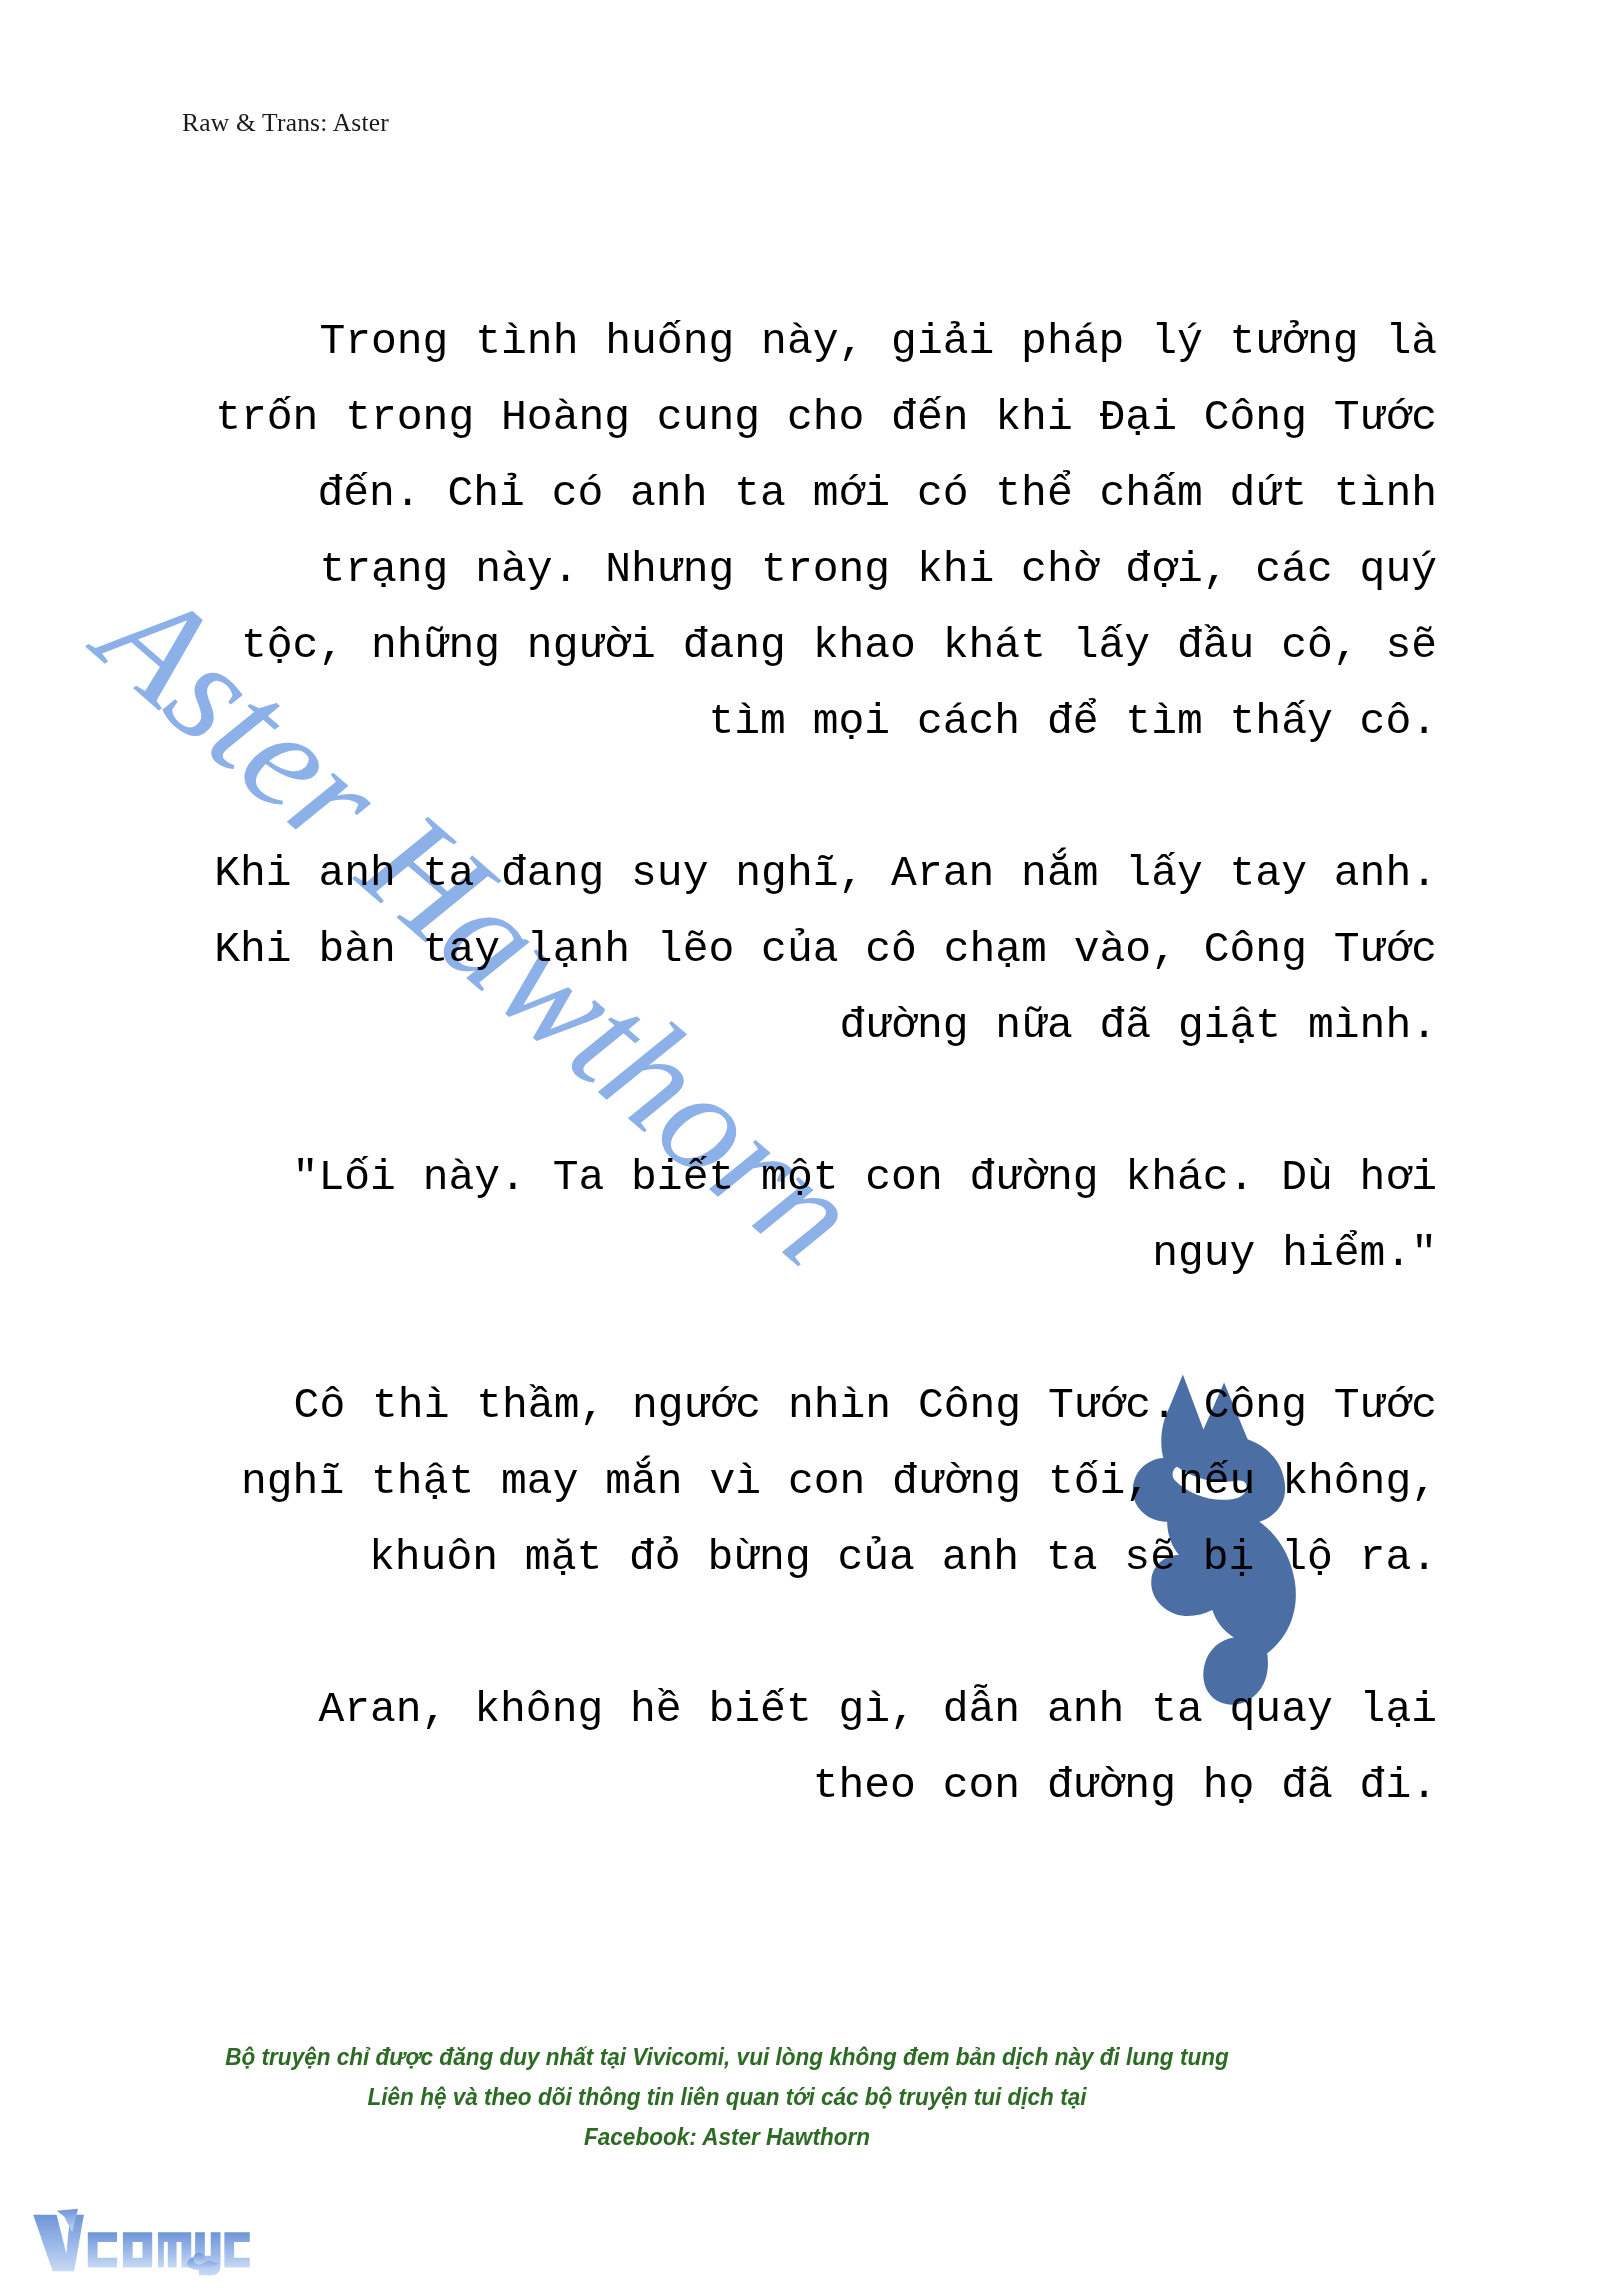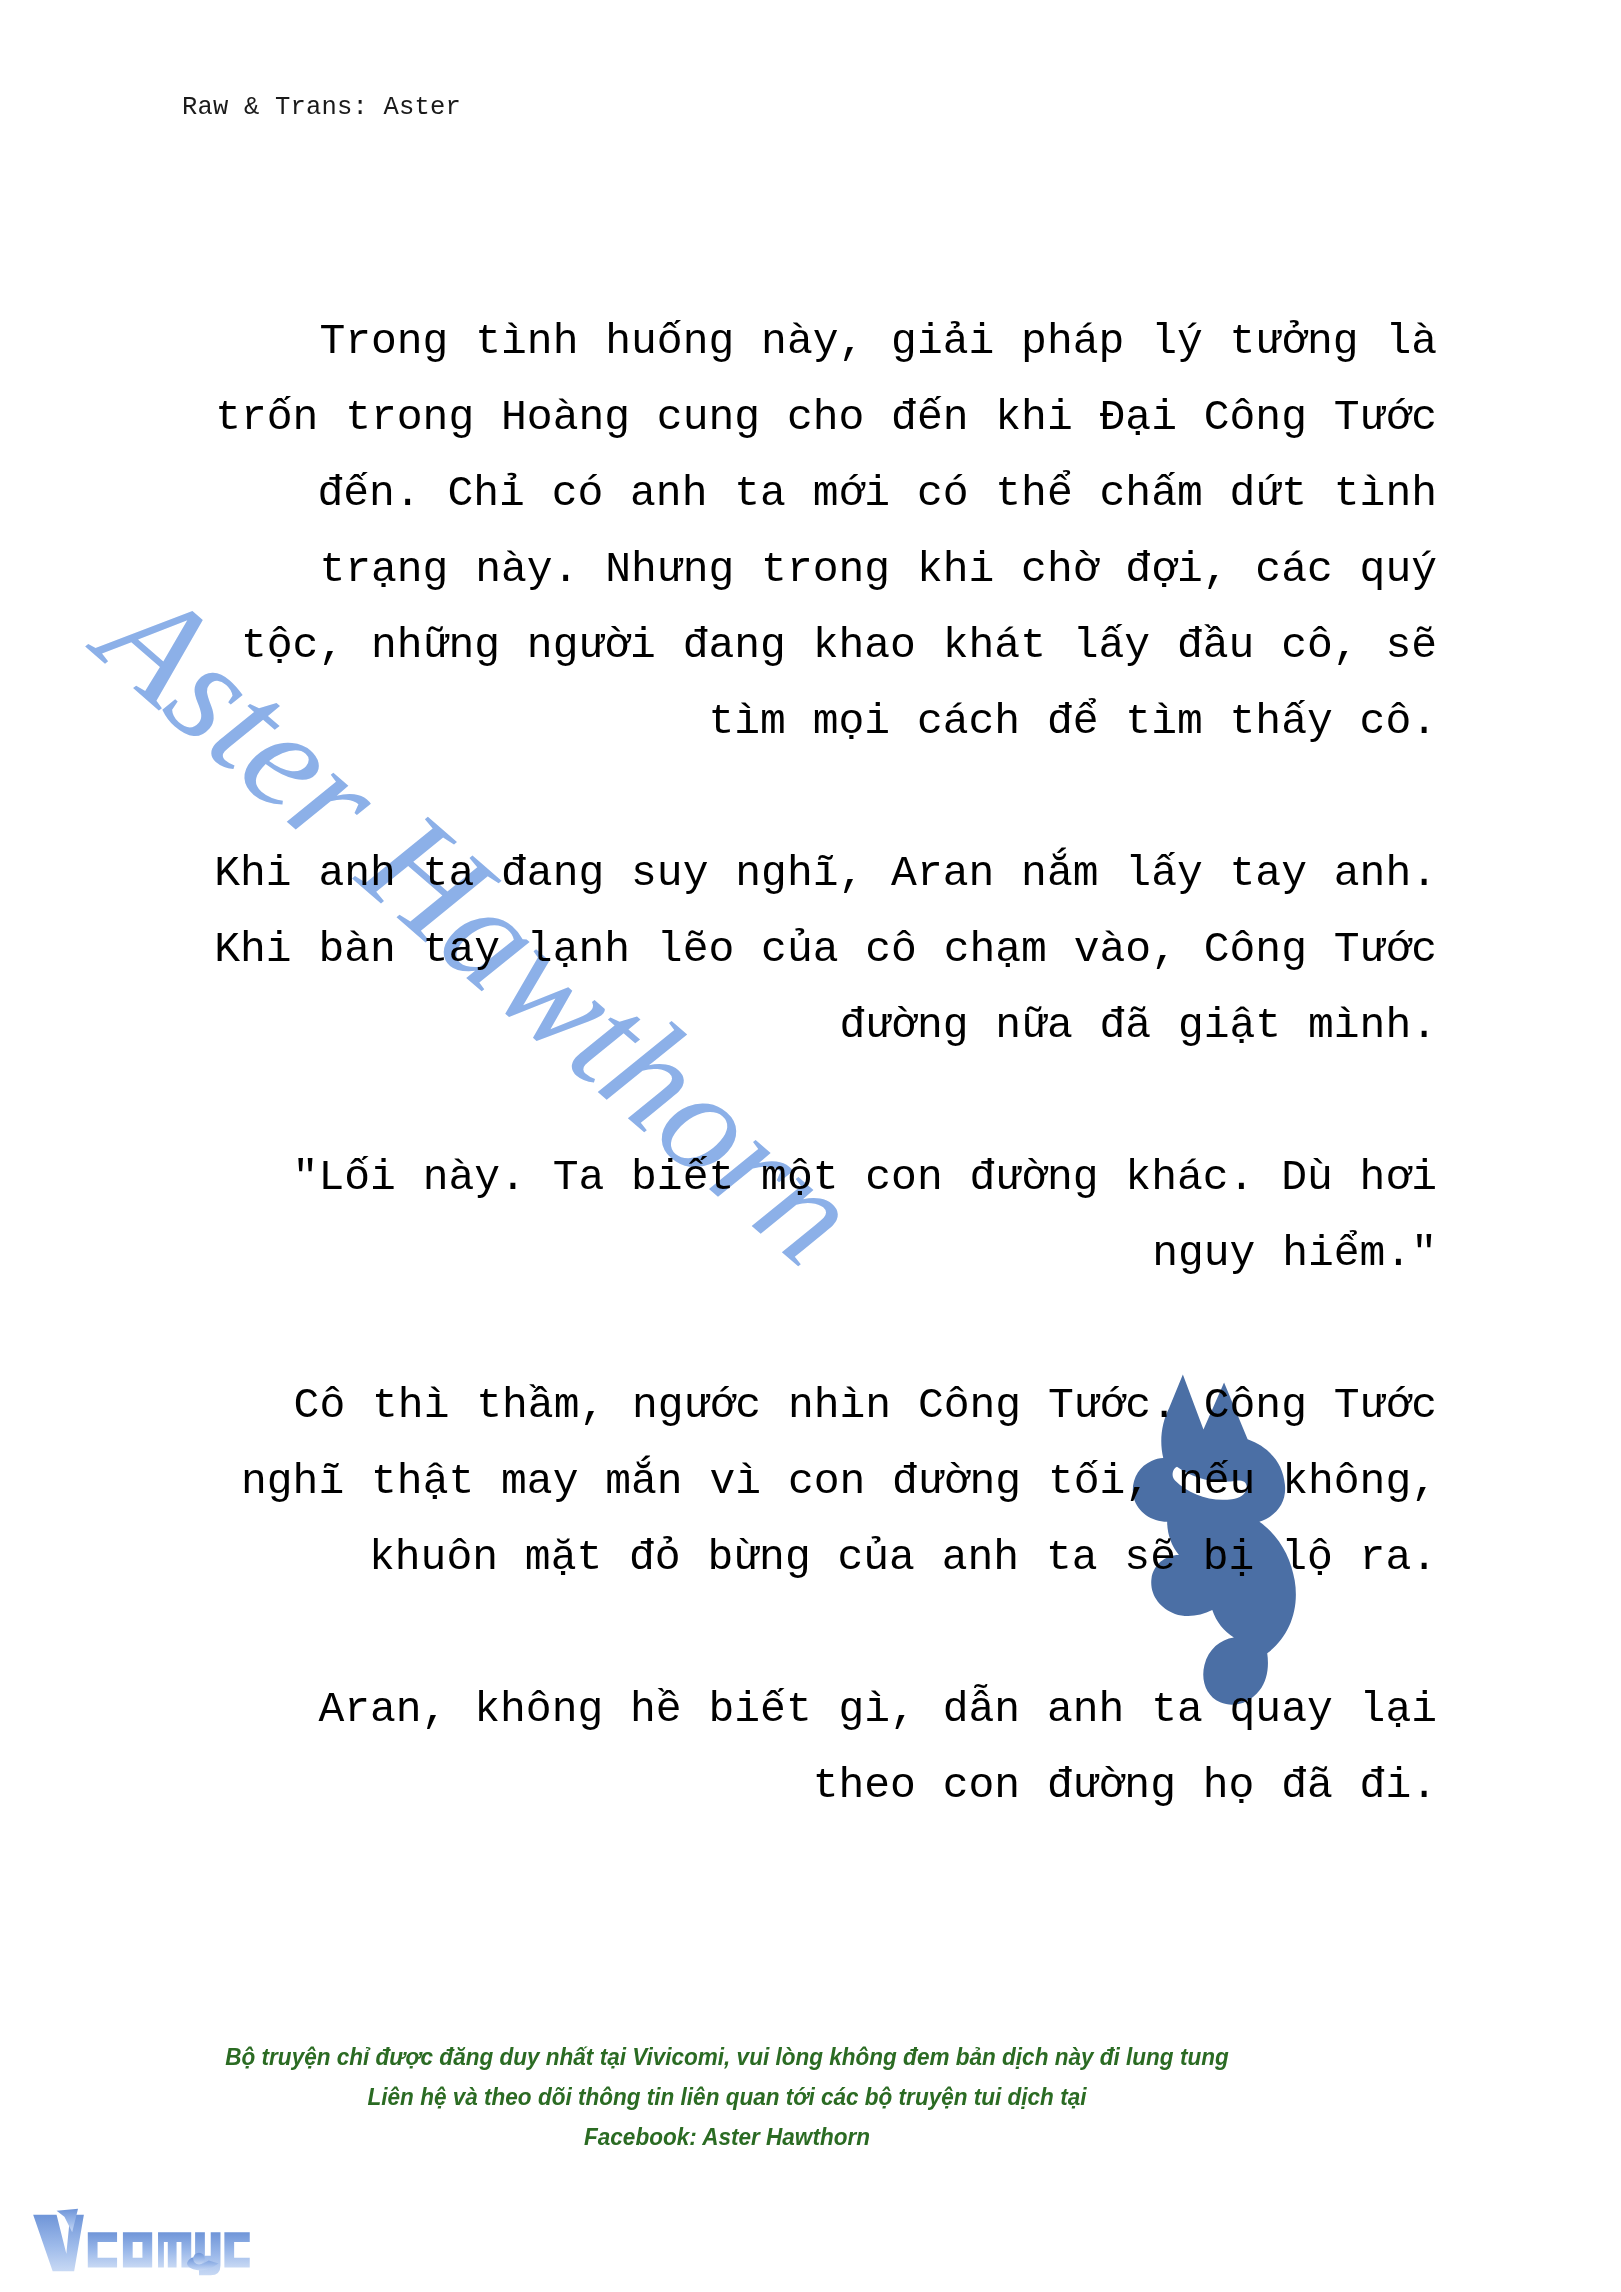--- a/index.html
+++ b/index.html
@@ -15,22 +15,22 @@
     width: 1621px;
     height: 2293px;
     background: #ffffff;
     overflow: hidden;
   }
 
   
   .header {
     position: absolute;
     left: 182px;
-    top: 93px;
-    font-family: Liberation Mono, monospace;
+    top: 108px;
+    font-family: Liberation Serif, serif;
     font-size: 25.5px;
     color: #1a1a1a;
     letter-spacing: 0.2px;
     white-space: nowrap;
   }
 
   
   .watermark {
     position: absolute;
     left: 172px;

